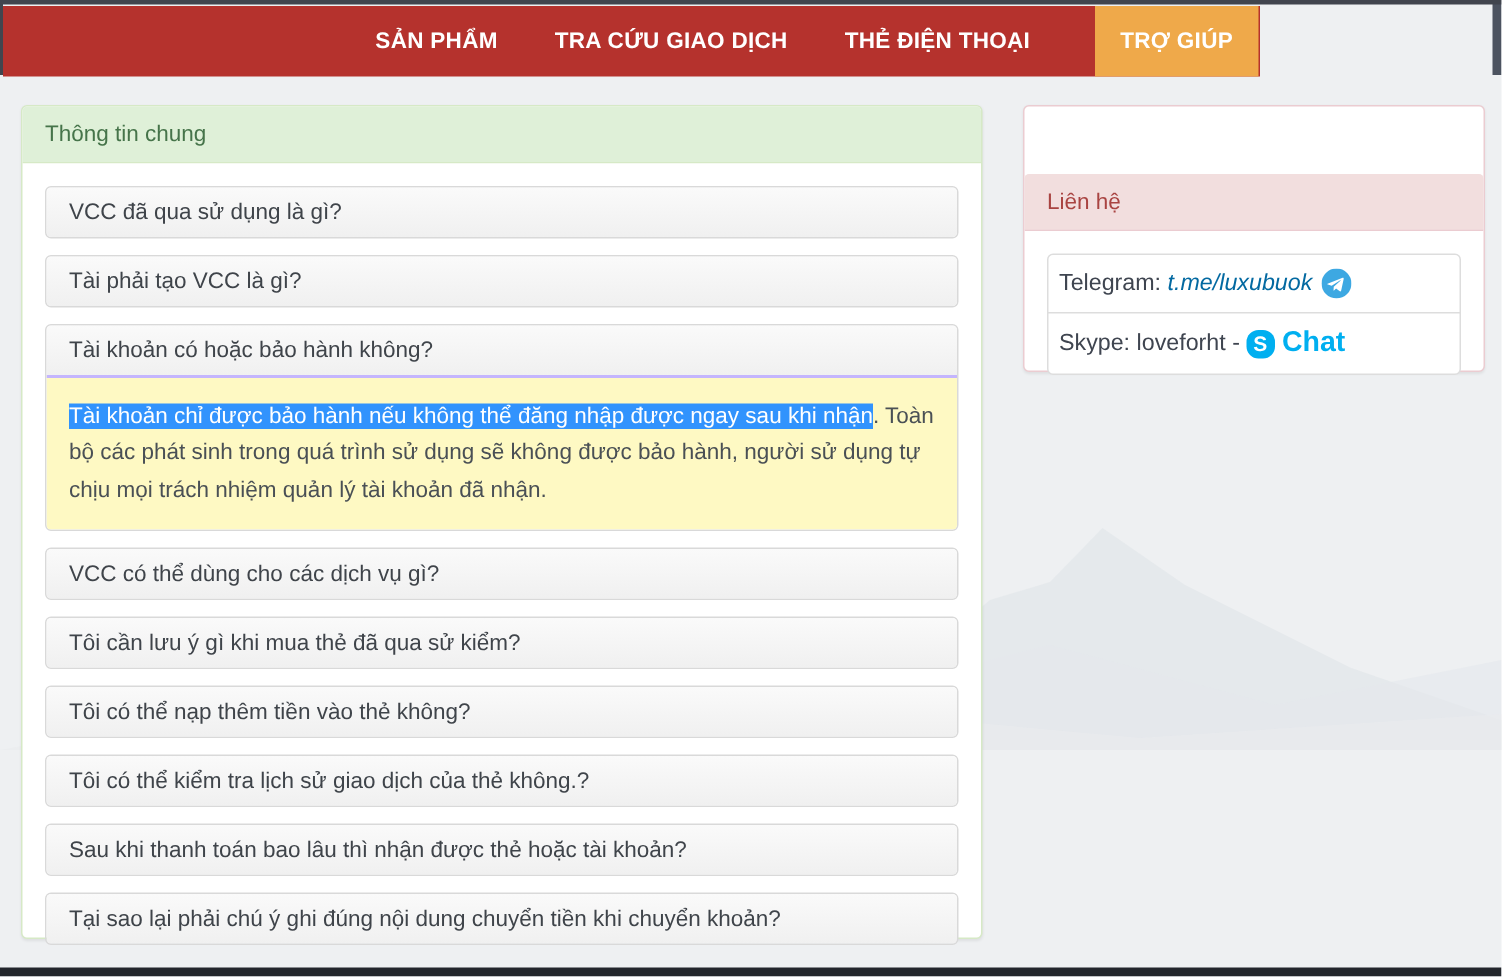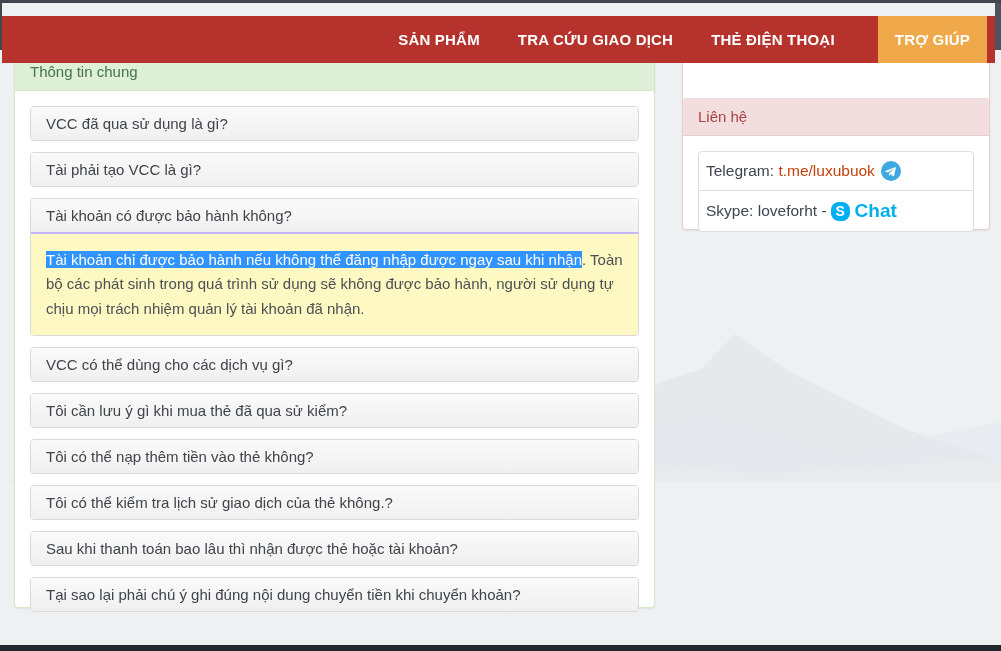--- a/index.html
+++ b/index.html
@@ -10,35 +10,35 @@
     position:relative;
   }
   
   .edge-top    { position:absolute; top:0; left:0; width:1001px; height:3px;  background:#41454e; z-index:50; }
   .edge-bottom { position:absolute; bottom:0; left:0; width:1001px; height:6px; background:#23262c; z-index:50; }
   .edge-nav-right { position:absolute; top:0; right:0; width:6px; height:50px; background:#4c5360; z-index:49; }
   .edge-nav-left  { position:absolute; top:0; left:0; width:2px;  height:50px; background:#41454e; z-index:49; }
 
   
   .navbar {
-    position:absolute; top:16px; left:2px; width:993px; height:47px;
+    position:absolute; top:4px; left:2px; width:838px; height:47px;
     background:#b5322d;
     display:flex; align-items:stretch; justify-content:flex-end;
-    padding-right:8px; z-index:40;
+    padding-right:1px; z-index:40;
   }
   .nav-item {
     display:flex; align-items:center;
     padding:0 14px; margin-left:10px;
     color:#ffffff; font-size:15px; font-weight:bold;
     letter-spacing:.2px; cursor:pointer; white-space:nowrap;
   }
   .nav-item.active { background:#efa94a; margin-left:29px; padding:0 17px; }
 
   
-  .content { position:absolute; top:32px; left:0; width:1001px; height:456px; }
+  .content { position:absolute; top:50px; left:0; width:1001px; height:456px; }
   .mountains { position:absolute; left:0; bottom:6px; width:1001px; height:260px; pointer-events:none; }
 
   
   .panel {
     position:absolute; background:#ffffff; border-radius:4px;
     box-shadow:0 1px 2px rgba(0,0,0,.07);
   }
   .panel-heading {
     padding:10px 15px; font-size:15px;
     border-top-left-radius:3px; border-top-right-radius:3px;
@@ -65,21 +65,21 @@
 
   
   .list-group { margin-bottom:20px; }
   .list-group-item {
     border:1px solid #ddd; background:#fff; padding:9px 7px;
     font-size:15.5px; color:#3f4550;
     display:flex; align-items:center;
   }
   .list-group-item:first-child { border-top-left-radius:4px; border-top-right-radius:4px; }
   .list-group-item + .list-group-item { margin-top:-1px; border-bottom-left-radius:4px; border-bottom-right-radius:4px; }
-  .link { color:#c2410c; text-decoration:none; cursor:pointer; }
+  .link { color:#0369a1; text-decoration:none; cursor:pointer;font-style:italic; }
   .tg-icon { width:20px; height:20px; margin-left:6px; display:inline-block; cursor:pointer; }
   .skype-badge {
     width:19px; height:19px; border-radius:42%;
     background:#00aff0; color:#fff; font-weight:bold; font-size:14px;
     display:inline-flex; align-items:center; justify-content:center;
     margin:0 5px 0 4px; cursor:pointer;
   }
   .chat-link { color:#00aff0; font-size:19px; font-weight:bold; cursor:pointer; }
 </style>
 </head>
@@ -109,21 +109,21 @@
     <div class="panel-body">
 
       <div class="faq-item">
         <div class="faq-heading">VCC đã qua sử dụng là gì?</div>
       </div>
       <div class="faq-item">
         <div class="faq-heading">Tài phải tạo VCC là gì?</div>
       </div>
 
       <div class="faq-panel">
-        <div class="faq-heading">Tài khoản có được bảo hành không?</div>
+        <div class="faq-heading">Tài khoản có hoặc bảo hành không?</div>
         <div class="faq-body"><span class="sel">Tài khoản chỉ được bảo hành nếu không thể đăng nhập được ngay sau khi nhận</span><span>. Toàn bộ các phát sinh trong quá trình sử dụng sẽ không được bảo hành, người sử dụng tự chịu mọi trách nhiệm quản lý tài khoản đã nhận.</span></div>
       </div>
 
       <div class="faq-item">
         <div class="faq-heading">VCC có thể dùng cho các dịch vụ gì?</div>
       </div>
       <div class="faq-item">
         <div class="faq-heading">Tôi cần lưu ý gì khi mua thẻ đã qua sử kiểm?</div>
       </div>
       <div class="faq-item">

